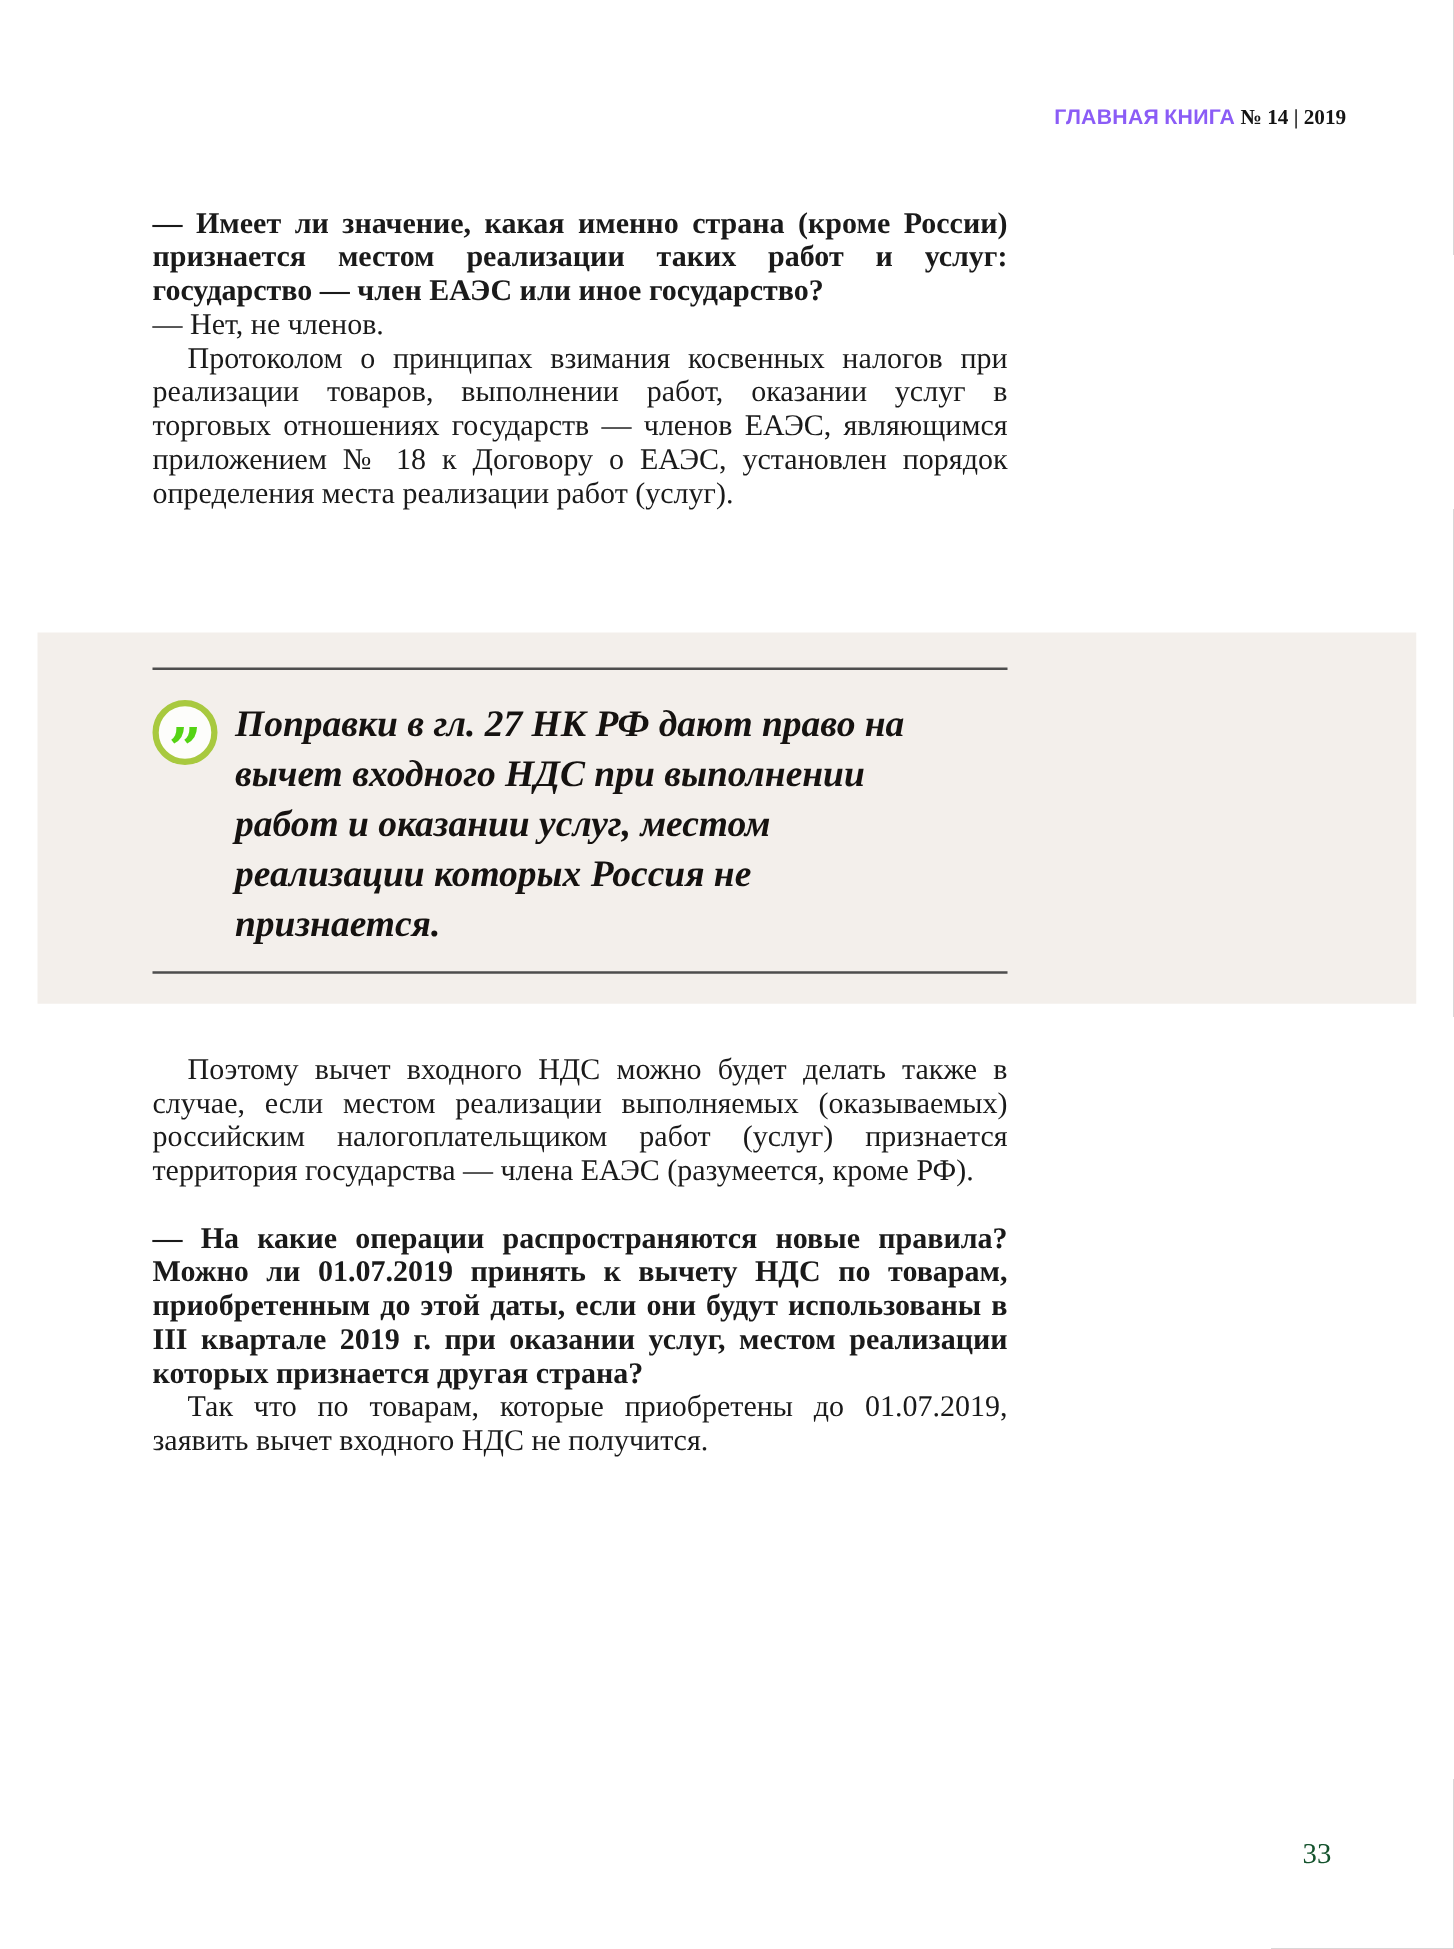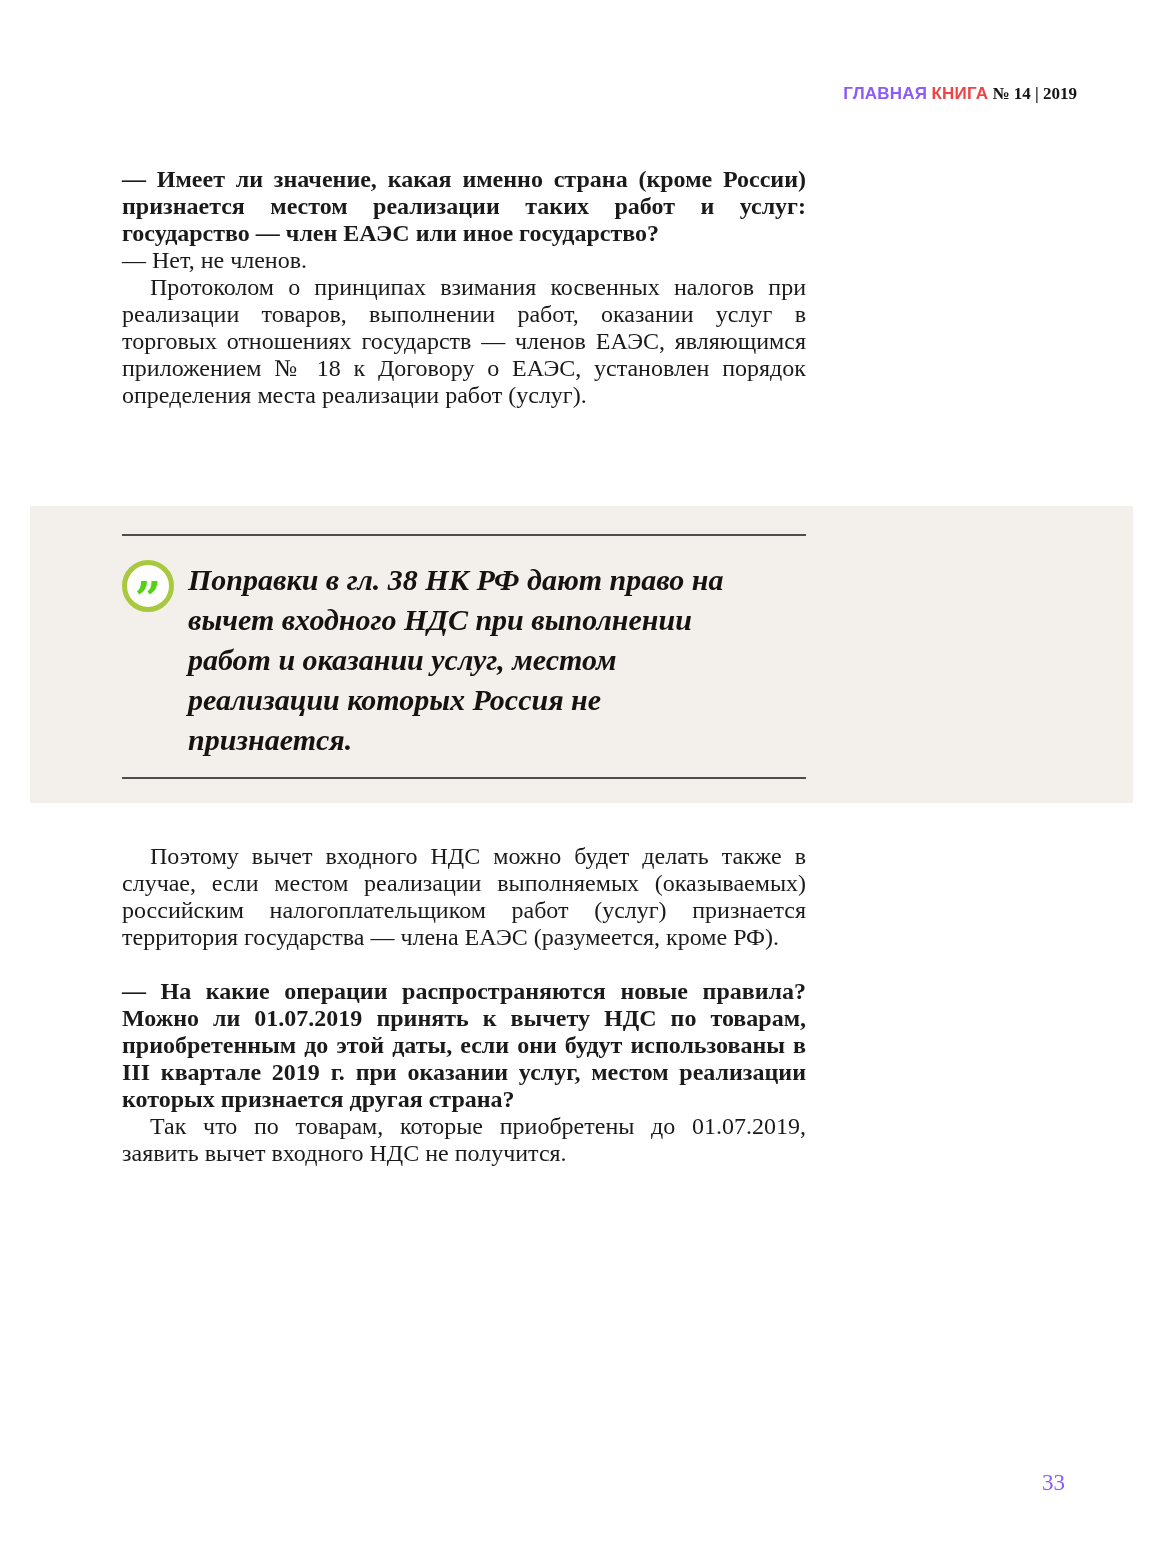--- a/index.html
+++ b/index.html
@@ -23,21 +23,21 @@
     white-space: nowrap;
     font-size: 17px;
     line-height: 20px;
   }
   .brand-black, .brand-accent {
     font-family: "Liberation Sans", "DejaVu Sans", sans-serif;
     font-weight: 700;
     letter-spacing: 0.2px;
   }
   .brand-black { color: #8b5cf6; }
-  .brand-accent { color: #ef4444; }
+  .brand-accent { color: #8b5cf6; }
   .issue {
     font-family: "Liberation Serif", serif;
     font-weight: 700;
     color: #141414;
   }
 
   
   .column {
     position: absolute;
     left: 122px;
@@ -115,21 +115,21 @@
     text-align: left;
     color: #151210;
   }
 
   
   .page-number {
     position: absolute;
     left: 1042px;
     top: 1470px;
     font-size: 23px;
-    color: #8b5cf6;
+    color: #14532d;
   }
 </style>
 </head>
 <body>
 
 <div class="page">
 
   <header class="page-header">
     <span class="brand-black">ГЛАВНАЯ</span>
     <span class="brand-accent">КНИГА</span>
@@ -142,21 +142,21 @@
     <p class="para indent">Протоколом о принципах взимания косвенных налогов при реализации товаров, выполнении работ, оказании услуг в торговых отношениях государств — членов ЕАЭС, являющимся приложением № 18 к Договору о ЕАЭС, установлен порядок определения места реализации работ (услуг).</p>
   </main>
 
   <aside class="pullquote-band">
     <div class="pq-inner">
       <hr class="pq-rule top">
       <div class="pq-row">
         <span class="pq-icon">
           <span class="glyph">”</span>
         </span>
-        <p class="pq-text">Поправки в гл. 38 НК РФ дают право на вычет входного НДС при выполнении работ и оказании услуг, местом реализации которых Россия не признается.</p>
+        <p class="pq-text">Поправки в гл. 27 НК РФ дают право на вычет входного НДС при выполнении работ и оказании услуг, местом реализации которых Россия не признается.</p>
       </div>
       <hr class="pq-rule bottom">
     </div>
   </aside>
 
   <main class="column col-2">
     <p class="para indent">Поэтому вычет входного НДС можно будет делать также в случае, если местом реализации выполняемых (оказываемых) российским налогоплательщиком работ (услуг) признается территория государства — члена ЕАЭС (разумеется, кроме РФ).</p>
     <p class="question spaced">— На какие операции распространяются новые правила? Можно ли 01.07.2019 принять к вычету НДС по товарам, приобретенным до этой даты, если они будут использованы в III квартале 2019 г. при оказании услуг, местом реализации которых признается другая страна?</p>
     <p class="para indent">Так что по товарам, которые приобретены до 01.07.2019, заявить вычет входного НДС не получится.</p>
   </main>

